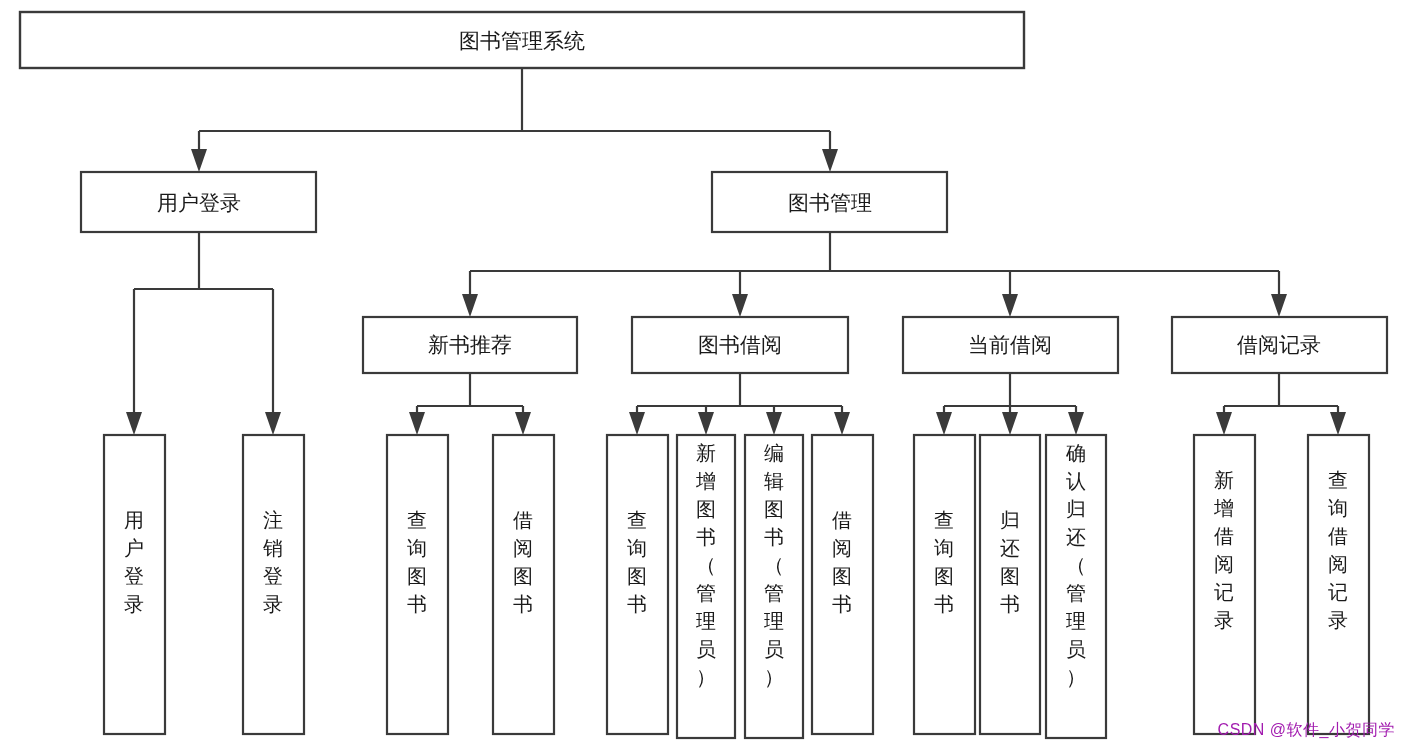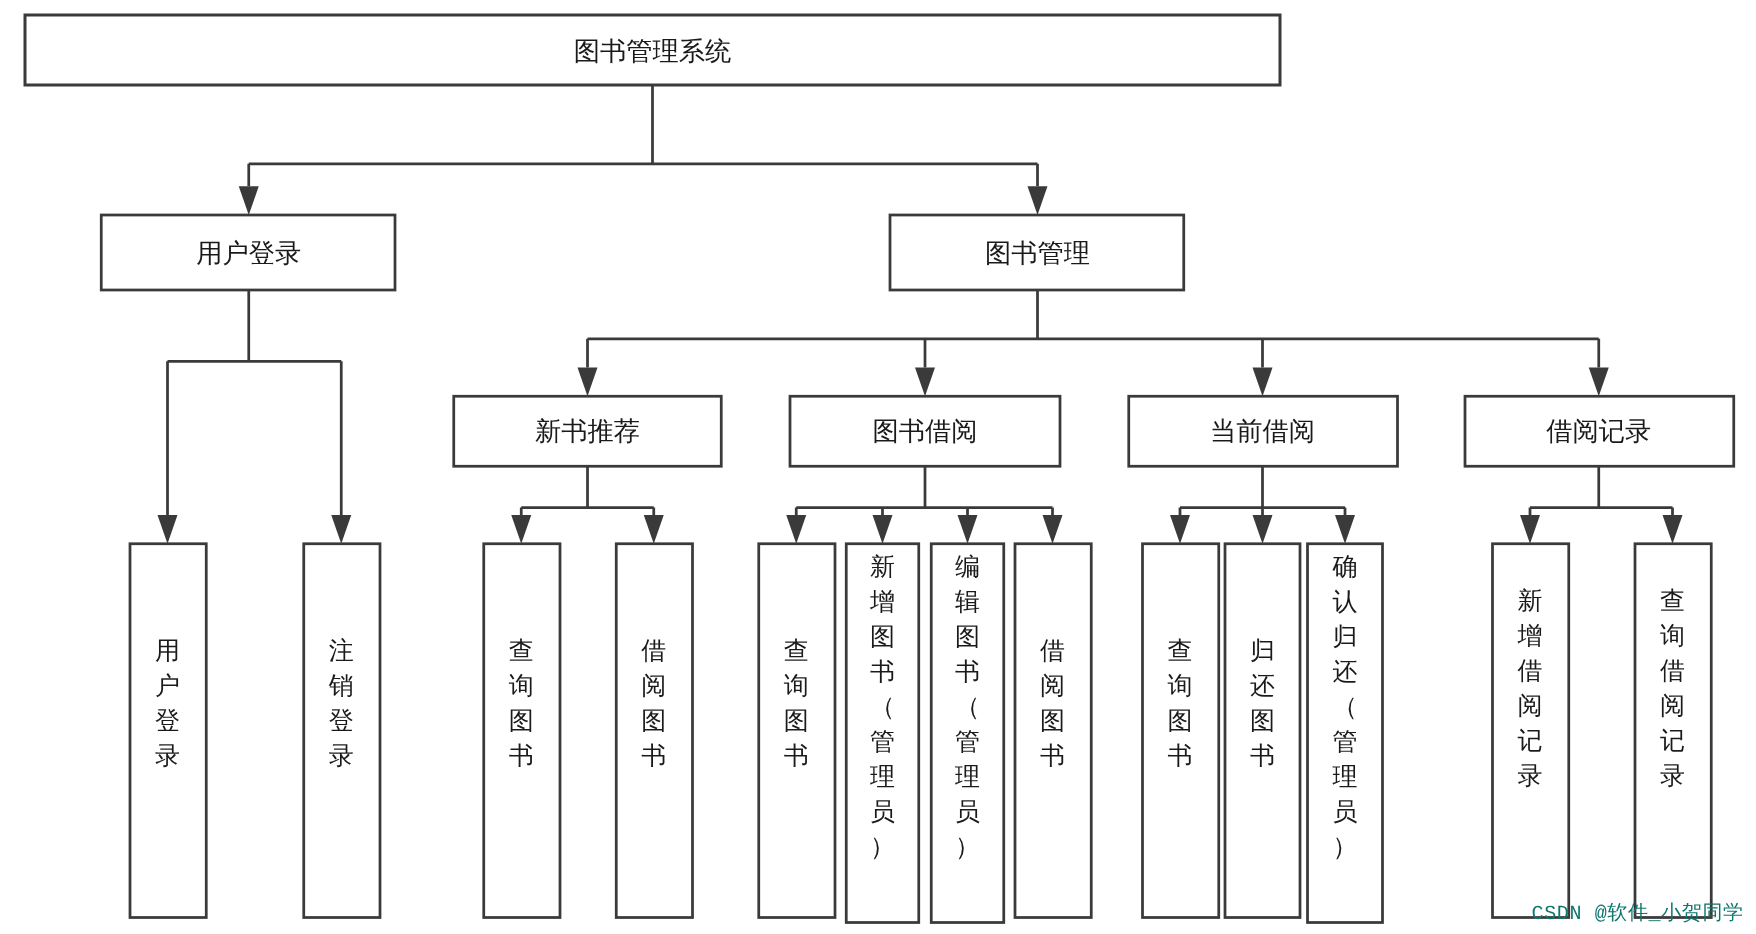--- a/index.html
+++ b/index.html
@@ -54,23 +54,23 @@
     fill: none;
   }
   .arrow-head {
     fill: #3a3a3a;
     stroke: none;
   }
   .watermark {
     position: absolute;
     right: 10px;
     bottom: 6px;
-    font-family: Liberation Mono, monospace;
+    font-family: Liberation Sans, sans-serif;
     font-size: 16px;
-    color: #0f766e;
+    color: #a21caf;
     letter-spacing: 0.5px;
     white-space: nowrap;
     user-select: none;
   }
 </style>
 </head>
 <body>
 
 <div id="diagram-root">
   <svg class="diagram-canvas" viewBox="0 0 1405 747" xmlns="http://www.w3.org/2000/svg">

